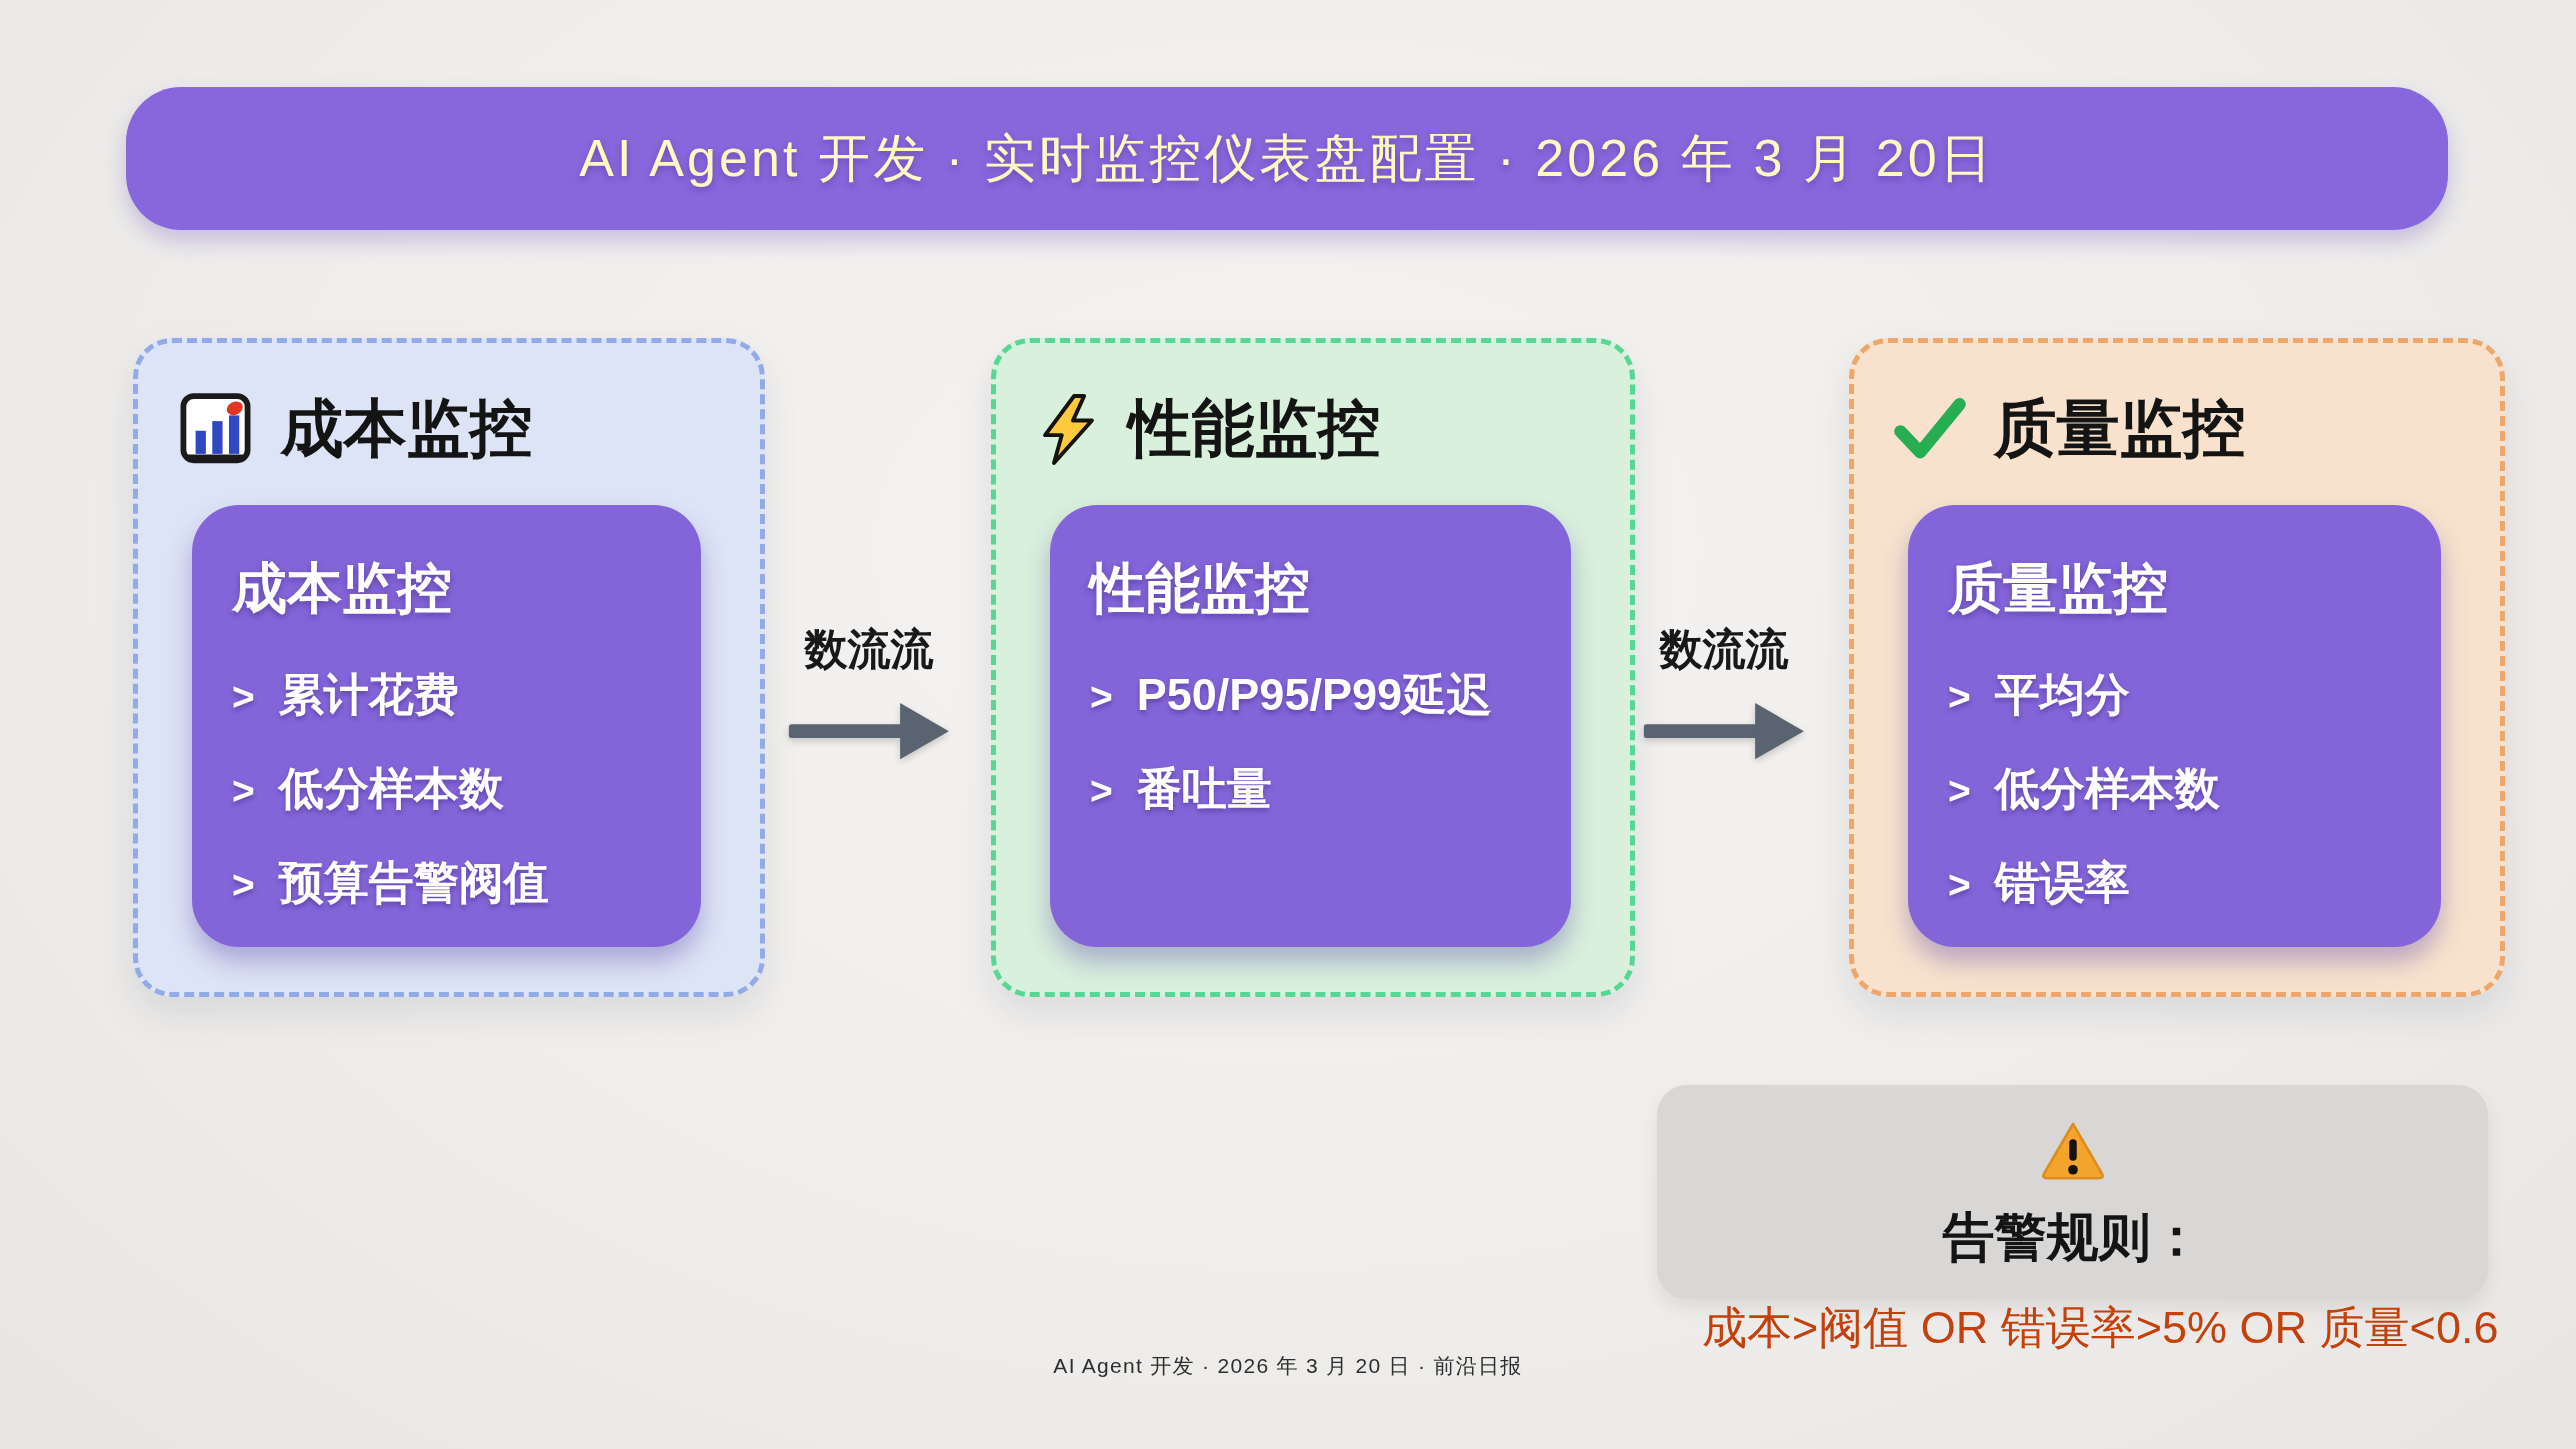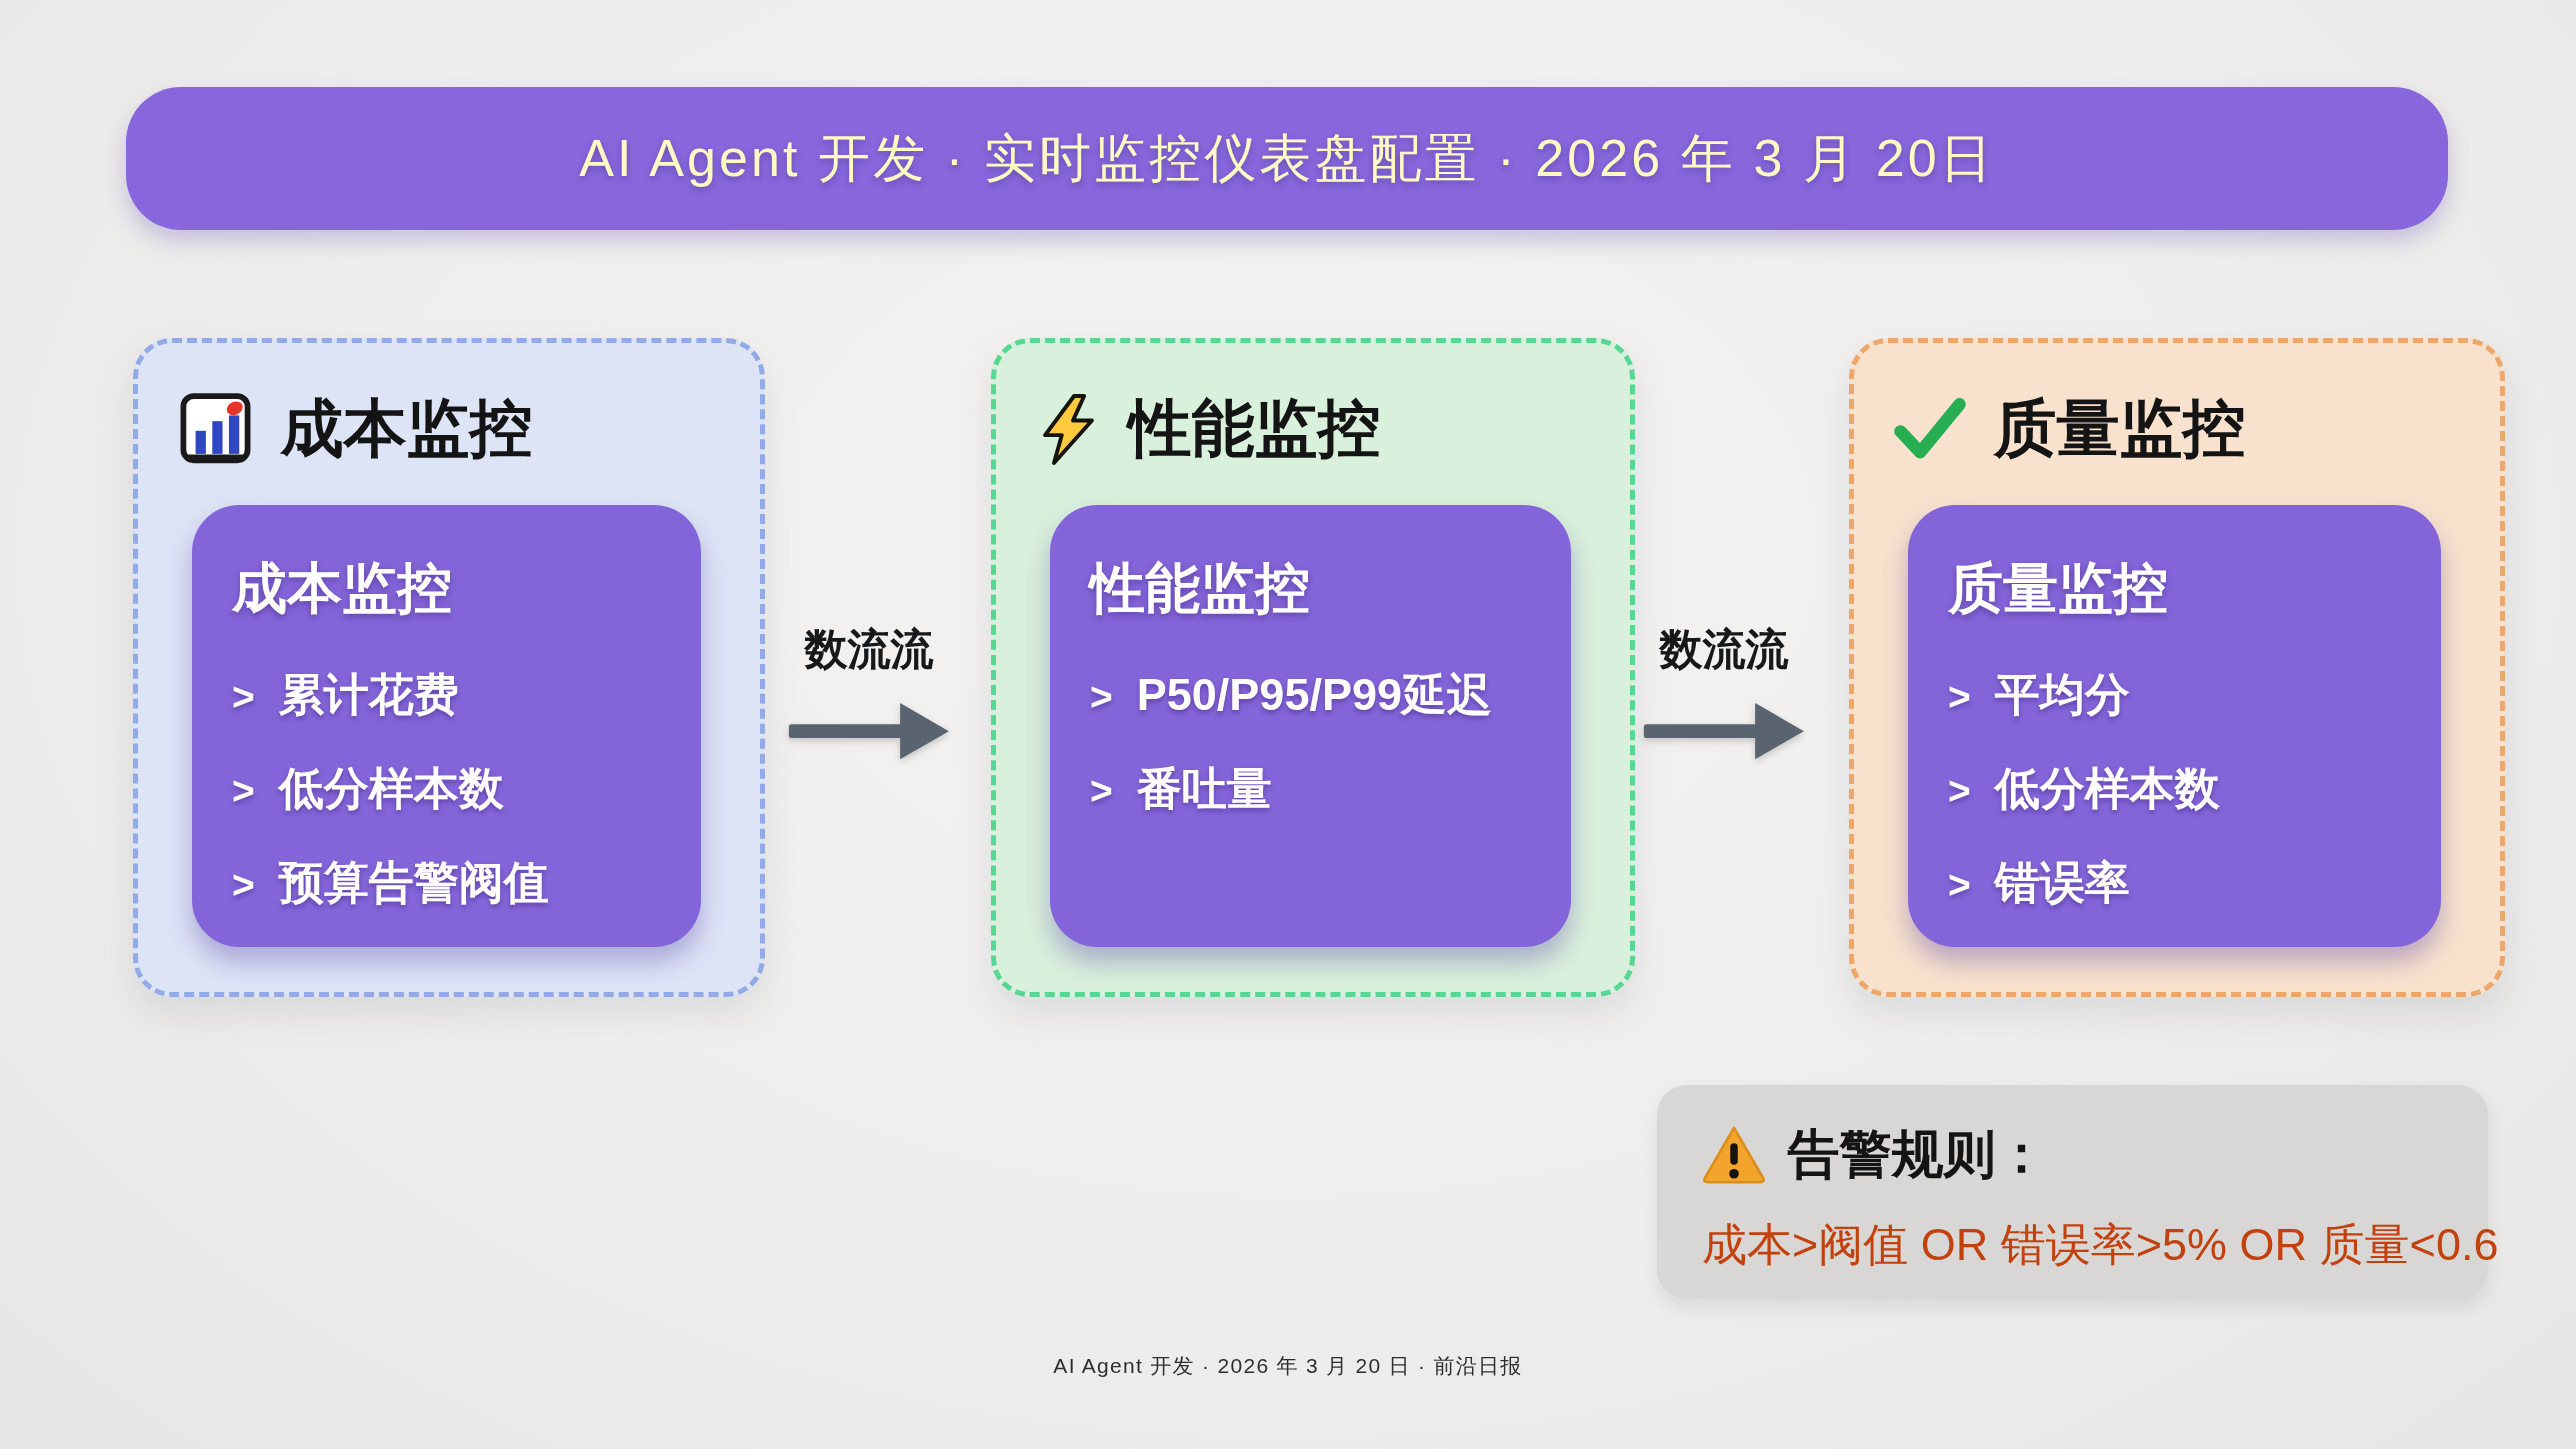--- a/index.html
+++ b/index.html
@@ -66,21 +66,21 @@
   .arrow-label { font-size:43px; font-weight:700; color:#17181a; white-space:nowrap; }
   .arrow-glyph { margin-top:19px; }
   .arrow-glyph svg { display:block; margin:0 auto; filter:drop-shadow(0 3.1px 3.8px rgba(0,0,0,.18)); }
 
   
   .alert {
     position:absolute; left:1657px; top:1085px; width:831px; height:214px;
     border-radius:30px; box-sizing:border-box; padding:35px 45px;
     box-shadow:0 8.8px 17.6px rgba(0,0,0,.08);
   }
-  .alert-title-row { display:flex; align-items:center; gap:21.4px; }
+  .alert-title-row { display:flex; align-items:center; gap:21.4px;flex-direction:column; }
   .alert-title { font-size:52px; font-weight:800; color:#141414; white-space:nowrap; }
   .alert-rule { margin-top:25px; font-size:45px; color:#c2410c; white-space:nowrap; }
 
   
   .footer {
     position:absolute; left:0; top:1352px; width:100%;
     text-align:center; font-size:21px; color:#2e2e2e; letter-spacing:1.3px;
   }
 </style>
 </head>

